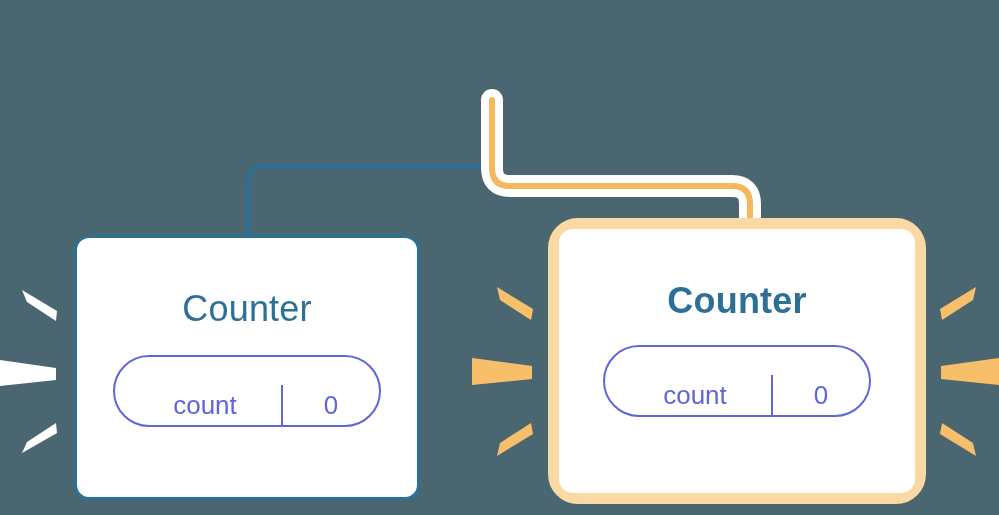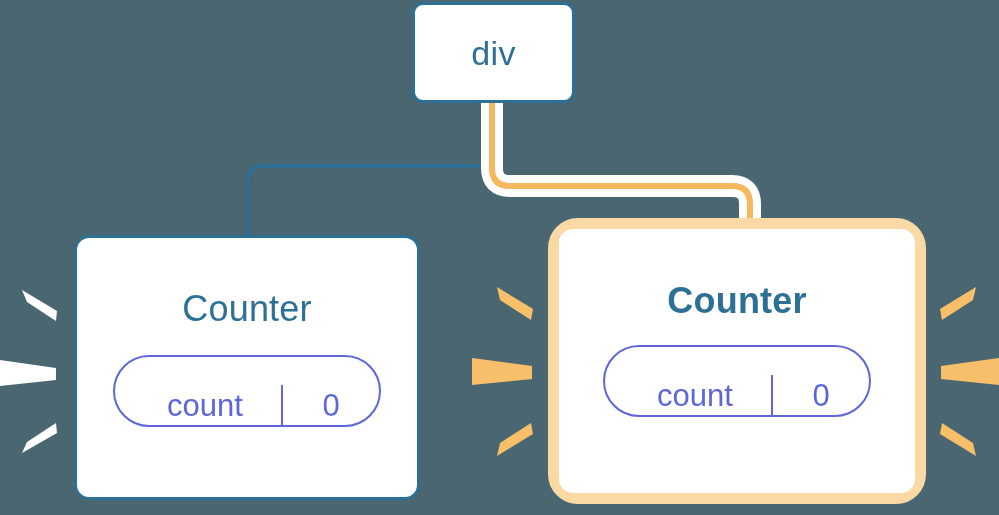--- a/index.html
+++ b/index.html
@@ -125,21 +125,21 @@
   .node-right .state-pill {
     margin-top: 26px;
     width: 268px;
   }
   .state-key,
   .state-val {
     display: flex;
     align-items: center;
     justify-content: center;
     color: #5e66d8;
-    font-size: 31px;
+    font-size: 26px;
     font-weight: 400;
     line-height: 1;
     margin-top: 28px;
   }
   .state-key {
     flex: 0 0 auto;
     width: 166px;
     padding-left: 14px;
     box-sizing: border-box;
   }
@@ -173,23 +173,20 @@
       <polygon points="500,443 531,423 533,434 497,456"></polygon>
     </g>
 
     <g fill="#f8bf6b">
       <polygon points="976,287 940,309 942,320 973,300"></polygon>
       <polygon points="999,358 941,366 941,379 999,385"></polygon>
       <polygon points="973,443 942,423 940,434 976,456"></polygon>
     </g>
   </svg>
 
-  <div class="node node-root">
-    <div class="node-title">div</div>
-  </div>
 
   <div class="node node-left">
     <div class="node-title">Counter</div>
     <div class="state-pill">
       <div class="state-key">count</div>
       <div class="state-val">0</div>
     </div>
   </div>
 
   <div class="node node-right">

